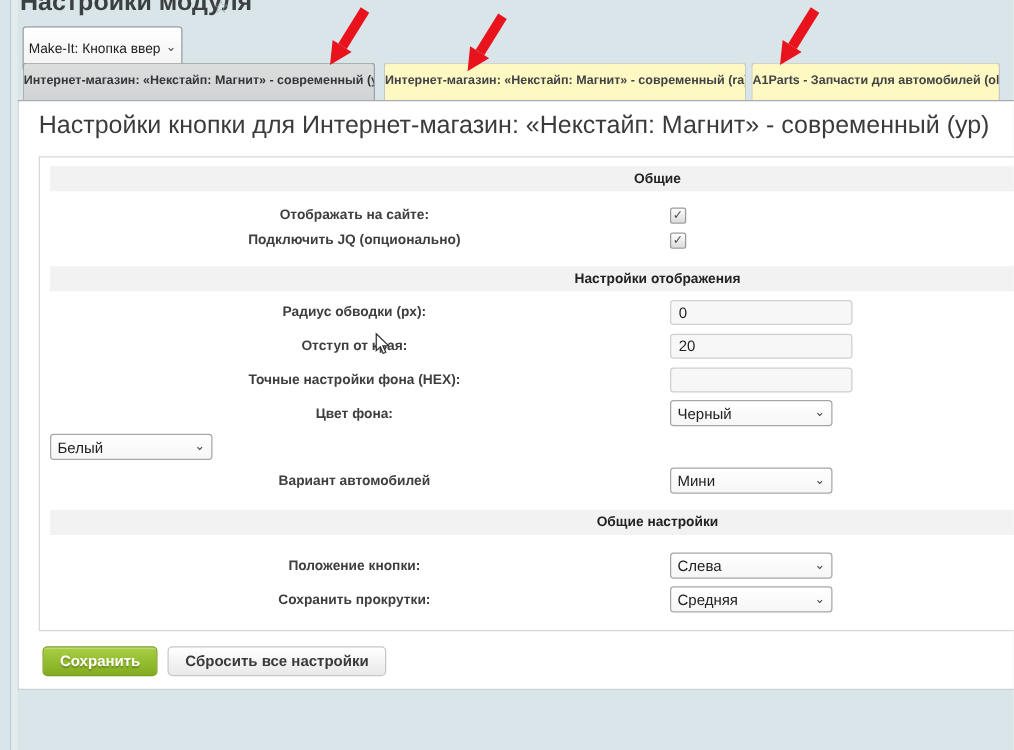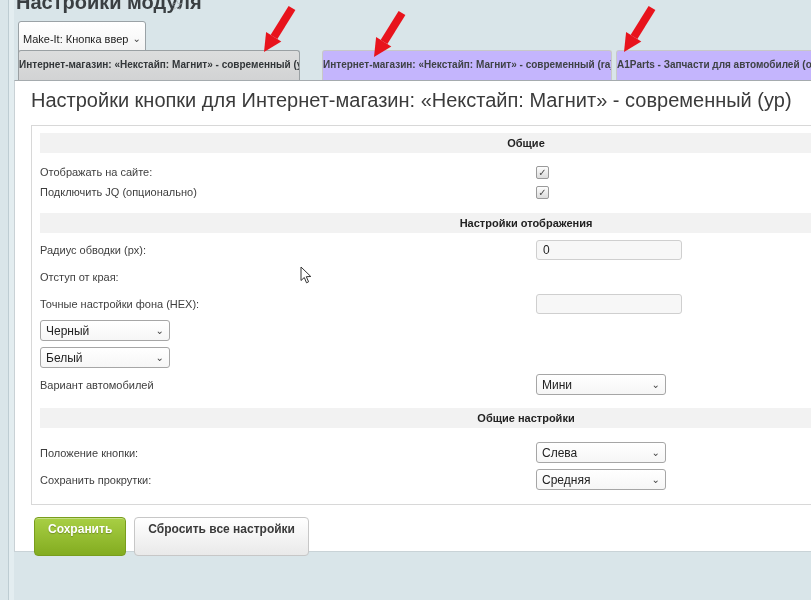--- a/index.html
+++ b/index.html
@@ -32,22 +32,22 @@
     border-radius:3px 3px 0 0; overflow:hidden; white-space:nowrap;
     cursor:pointer;
   }
   .tab-active {
     left:18px; width:282px;
     background:linear-gradient(#dcdddd,#d2d3d4);
     border:1px solid #9aa0a3; border-bottom:none;
     color:#323639; z-index:3;
   }
   .tab-idle {
-    background:#c4b5fd; border:1px solid #c8c8c8; border-bottom:none;
-    color:#3e4245; z-index:1;margin-left:15px;
+    background:#fef9c3; border:1px solid #c8c8c8; border-bottom:none;
+    color:#3e4245; z-index:1;
   }
   .tab-2 { left:307px; width:290px; }
   .tab-3 { left:601px; width:199px; }
 
   .panel {
     position:absolute; left:14px; top:80px; width:1026px; height:472px;
     background:#ffffff;
     border-top:1px solid #a5abae; border-left:1px solid #c9d1d5; border-bottom:1px solid #c9d3d7;
     z-index:2;
   }
@@ -55,21 +55,21 @@
 
   .form-box {
     position:absolute; left:16px; top:44px; width:990px; height:380px;
     border:1px solid #d8d8d8; background:#fff; padding:7px 8px;
   }
   .section-bar {
     height:20px; line-height:20px; background:#f2f2f2;
     text-align:center; font-size:11px; font-weight:bold; color:#222;
   }
   .row { display:flex; align-items:center; }
-  .lbl { width:496px; text-align:left; padding-right:9px; font-size:11px; color:#3e3e3e; flex:0 0 auto; white-space:nowrap; }
+  .lbl { width:496px; text-align:center; padding-right:9px; font-size:11px; color:#3e3e3e; flex:0 0 auto; white-space:nowrap;font-weight:bold; }
   .ctl { display:flex; align-items:center; }
 
   .row-cb1 { margin-top:11px; height:16px; }
   .row-cb2 { margin-top:4px;  height:16px; }
   .bar-2   { margin-top:13px; }
   .row-in  { margin-top:7px;  height:20px; }
   .row-sel { margin-top:6px;  height:21px; }
   .bar-3   { margin-top:13px; }
   .row-sel-b { margin-top:14px; height:21px; }
   .row-sel-b2 { margin-top:6px; height:21px; }
@@ -89,21 +89,21 @@
   .select {
     width:130px; height:21px; background:linear-gradient(#ffffff,#f6f6f6);
     border:1px solid #a6a6a6; border-radius:3px;
     display:flex; align-items:center; padding:4px 5px;
     font-size:12px; color:#222; cursor:pointer;
   }
   .select .sel-val { flex:1; overflow:hidden; white-space:nowrap; }
 
   .btn-bar { position:absolute; left:19px; top:436px; display:flex; }
   .btn {
-    height:39px; line-height:22px; padding:0 13px; border-radius:4px;
+    height:24px; line-height:22px; padding:0 13px; border-radius:4px;
     font-size:12px; font-weight:bold; cursor:pointer; white-space:nowrap;
   }
   .btn-save {
     background:linear-gradient(#a8cf44,#83ac20);
     border:1px solid #799d1d; color:#fff;
     text-shadow:0 1px 1px rgba(0,0,0,.25);
     box-shadow:inset 0 1px 0 rgba(255,255,255,.35);
   }
   .btn-reset {
     margin-left:8px;
@@ -163,30 +163,34 @@
 
     <div class="row row-in">
       <div class="lbl">Радиус обводки (px):</div>
       <div class="ctl">
           <input class="txt" value="0" style="">
         </div>
     </div>
 
     <div class="row row-in">
       <div class="lbl">Отступ от края:</div>
+      <div class="ctl">
+          <input class="txt" value="20" style="">
+        </div>
     </div>
 
     <div class="row row-in">
       <div class="lbl">Точные настройки фона (HEX):</div>
       <div class="ctl">
           <input class="txt" value="" style="">
         </div>
     </div>
 
     <div class="row row-sel">
+      <div class="lbl">Цвет фона:</div>
       <div class="ctl">
         <div class="select">
           <span class="sel-val">Черный</span>
           <span class="chev">⌄</span>
         </div>
       </div>
     </div>
 
     <div class="row row-sel">
       <div class="ctl">

